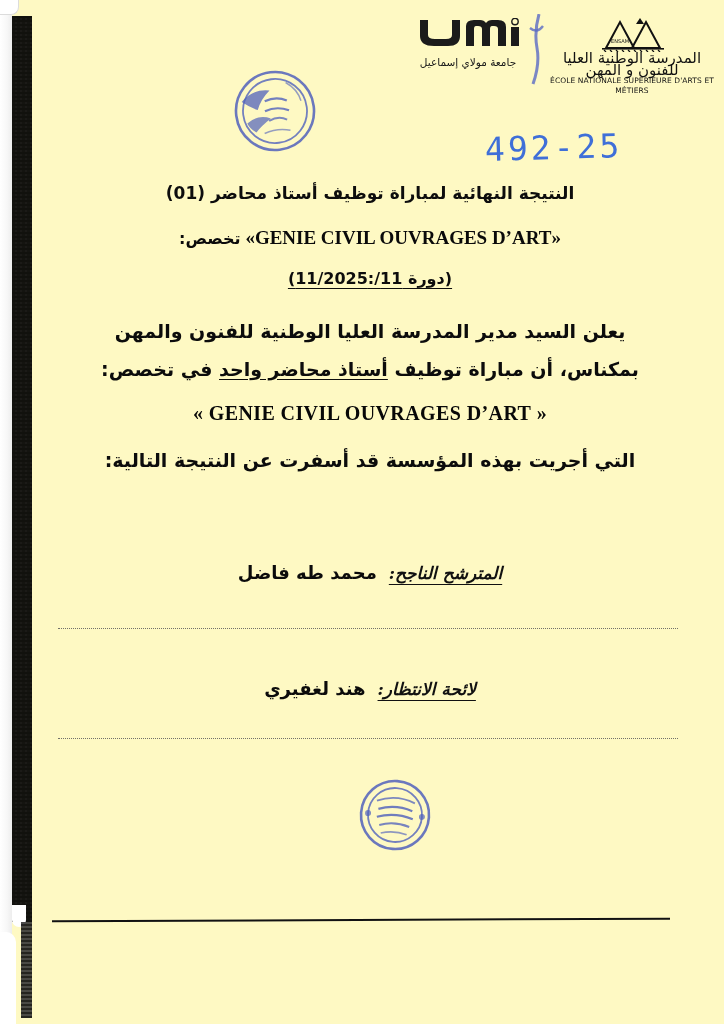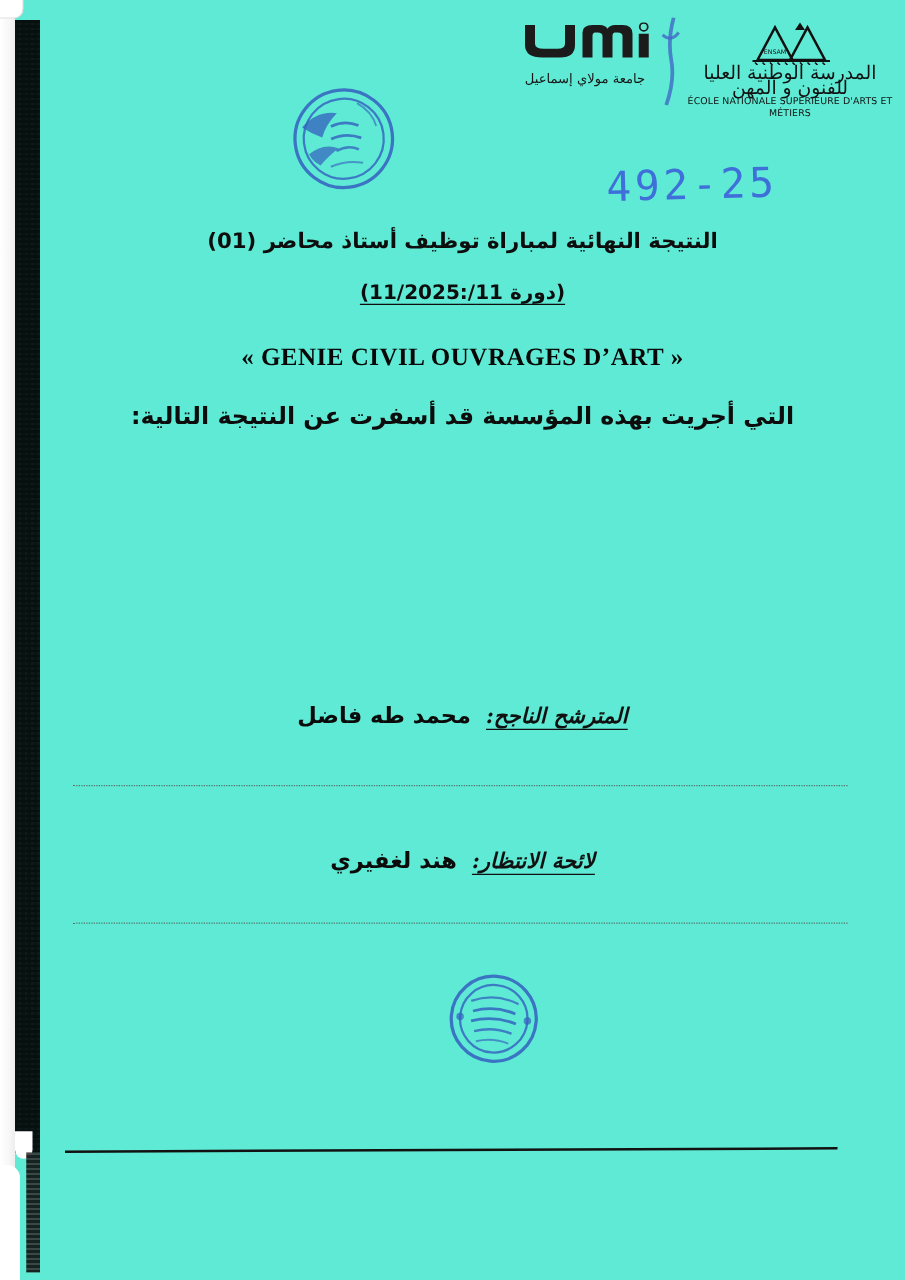--- a/index.html
+++ b/index.html
@@ -8,21 +8,21 @@
     padding: 0;
     background: #ffffff;
   }
   body {
     font-family: "Liberation Serif", "DejaVu Serif", serif;
   }
   .page {
     position: relative;
     width: 724px;
     height: 1024px;
-    background: #5eead4;
+    background: #fef9c3;
     overflow: hidden;
   }
   
   .scan-strip {
     position: absolute;
     left: 12px;
     top: 16px;
     width: 20px;
     height: 906px;
     background:
@@ -416,25 +416,35 @@
       <path d="M24 56 Q37 52 50 56" stroke="#2b41bb" stroke-width="1.6" fill="none" opacity="0.65"></path>
       <circle cx="10" cy="37" r="3" fill="#2b41bb" opacity="0.7"></circle>
       <circle cx="64" cy="37" r="3" fill="#2b41bb" opacity="0.7"></circle>
     </svg>
   </div>
 
   <div class="content">
 
     <div class="title-main">النتيجة النهائية لمباراة توظيف أستاذ محاضر (01)</div>
 
+    <div class="title-spec">
+      <span>«GENIE CIVIL OUVRAGES D’ART»</span>
+      <span class="ar">تخصص:</span>
+    </div>
 
     <div>
       <span class="title-session">(دورة 11/:11/2025)</span>
     </div>
 
+    <div class="body-par">
+      <div>يعلن السيد مدير المدرسة العليا الوطنية للفنون والمهن</div>
+      <div>
+        <span>بمكناس، أن مباراة توظيف </span><u>أستاذ محاضر واحد</u><span> في تخصص:</span>
+      </div>
+    </div>
 
     <div class="spec-quoted">« GENIE CIVIL OUVRAGES D’ART »</div>
 
     <div class="body-par2">التي أجريت بهذه المؤسسة قد أسفرت عن النتيجة التالية:</div>
   </div>
 
   <div class="result-row result-winner">
     <span class="result-label">المترشح الناجح:</span>
     <span class="result-value">محمد طه فاضل</span>
   </div>

